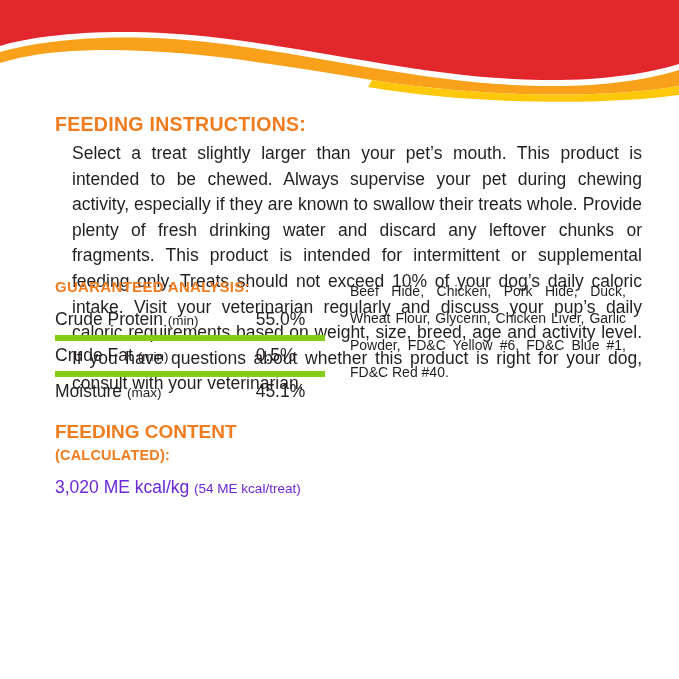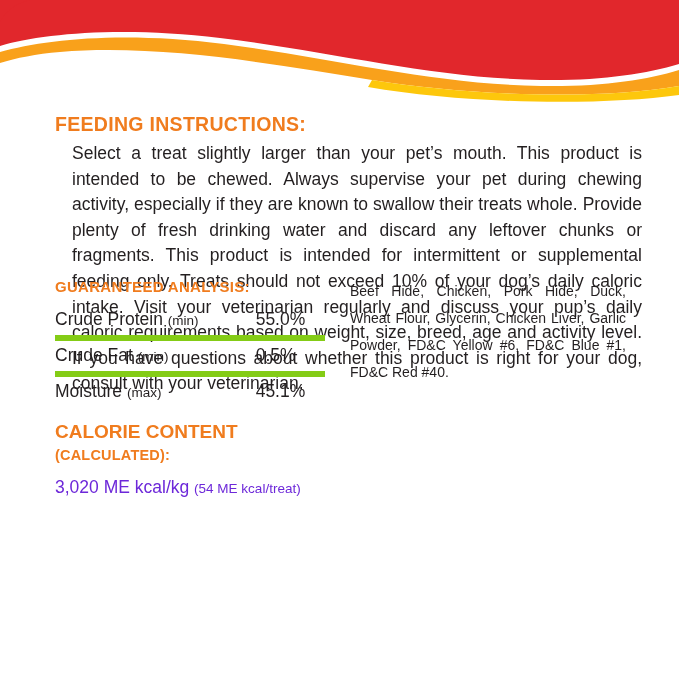--- a/index.html
+++ b/index.html
@@ -183,21 +183,21 @@
             <td class="nutrient">
               <span>Moisture</span>
               <span class="qual">(max)</span>
             </td>
             <td class="value">45.1%</td>
           </tr>
         </tbody>
       </table>
 
       <div class="calorie-head">
-        <span>CALORIE CONTENT</span>
+        <span>FEEDING CONTENT</span>
         <span class="calc">(CALCULATED):</span>
       </div>
       <div class="calorie-value">
         <span>3,020 ME kcal/kg</span>
         <span class="per-treat">(54 ME kcal/treat)</span>
       </div>
     </div>
 
     <div class="col-right">
       <div id="ingredients-body">Beef Hide, Chicken, Pork Hide, Duck, Wheat Flour, Glycerin, Chicken Liver, Garlic Powder, FD&amp;C Yellow #6, FD&amp;C Blue #1, FD&amp;C Red #40.</div>

